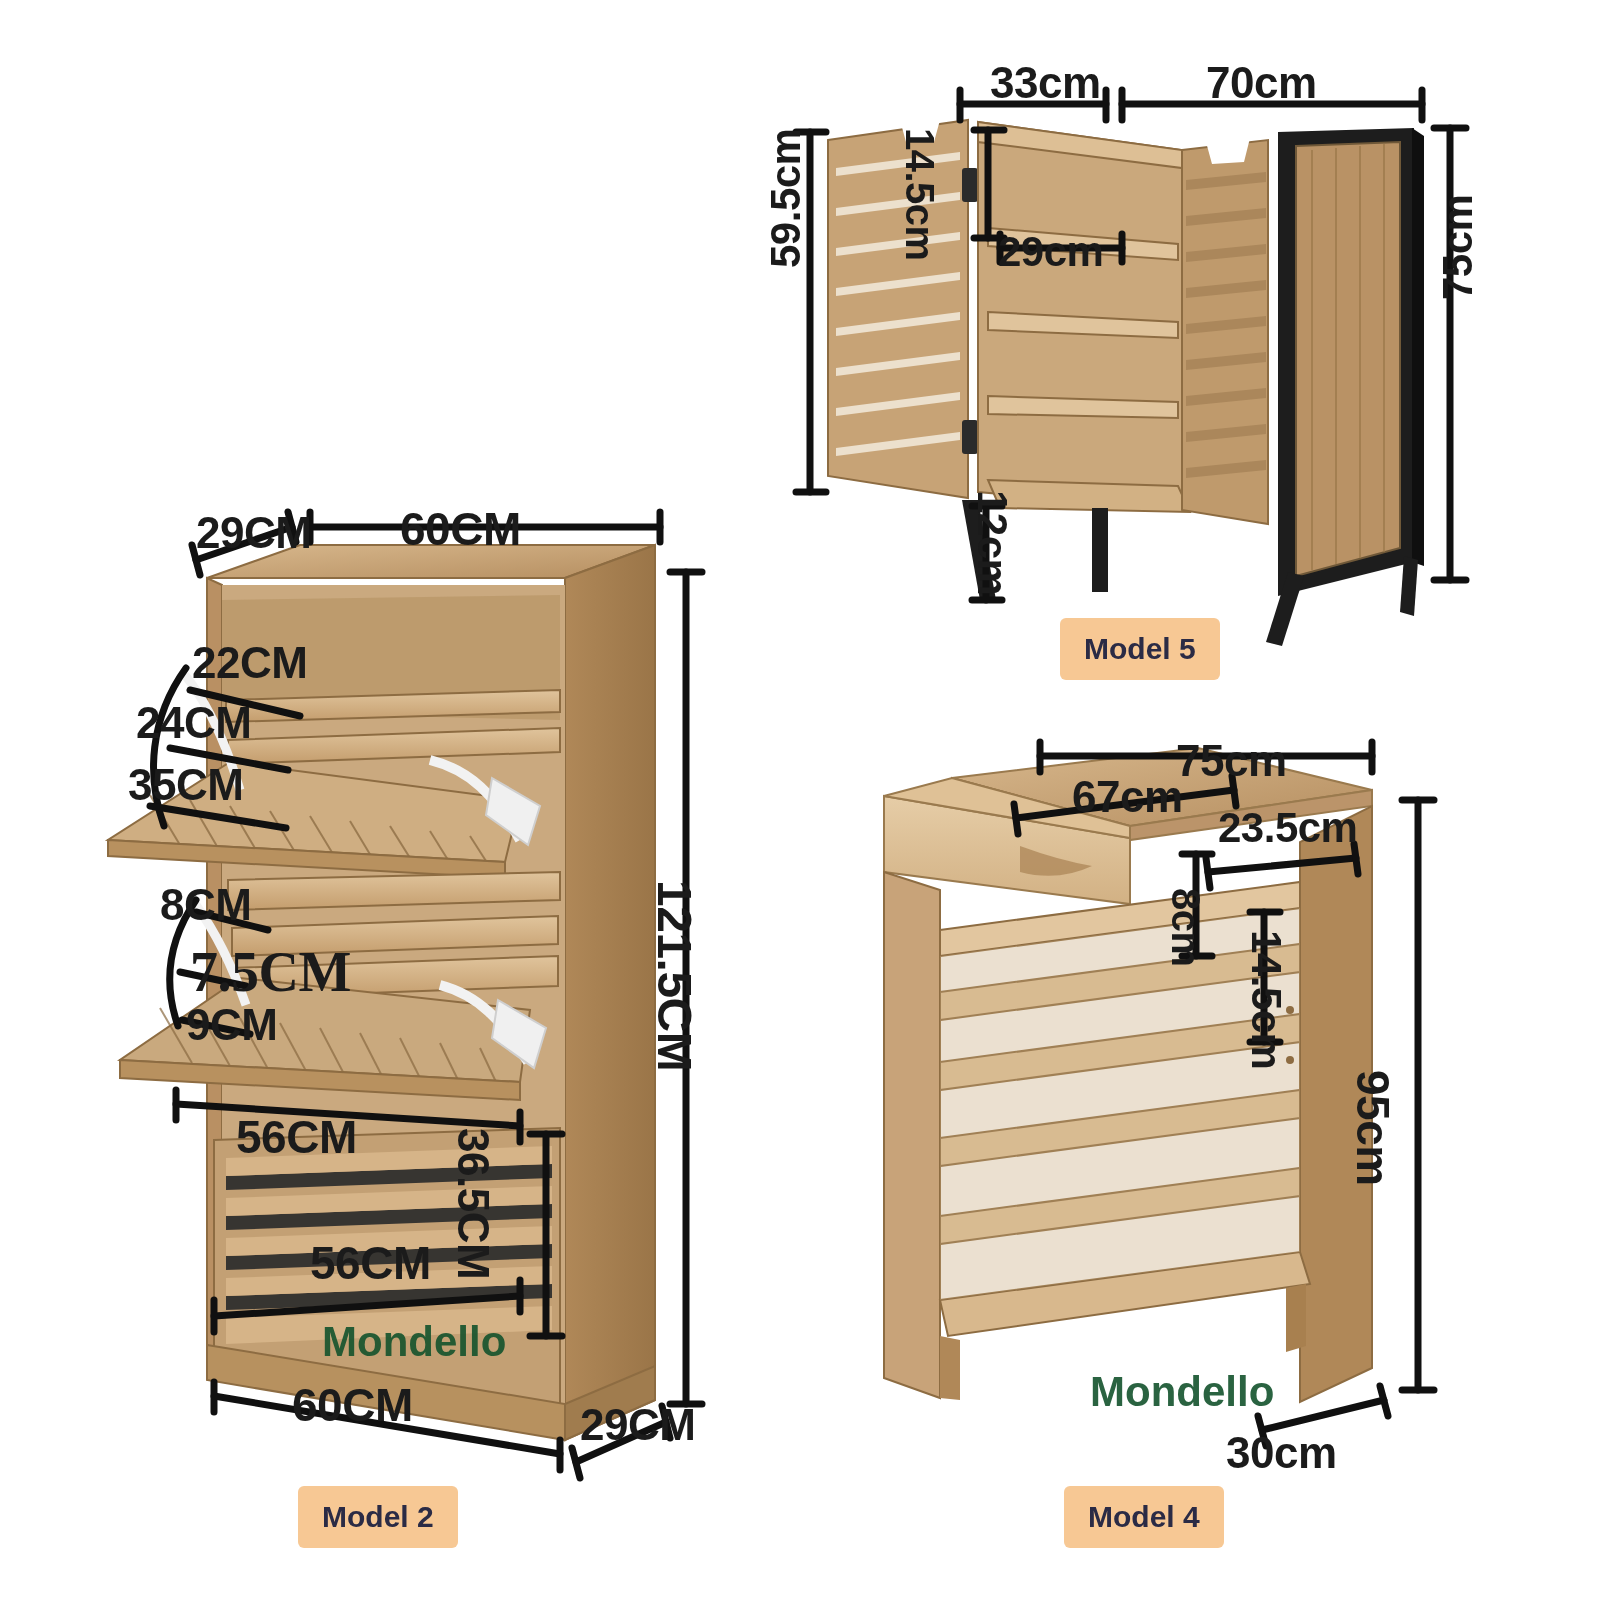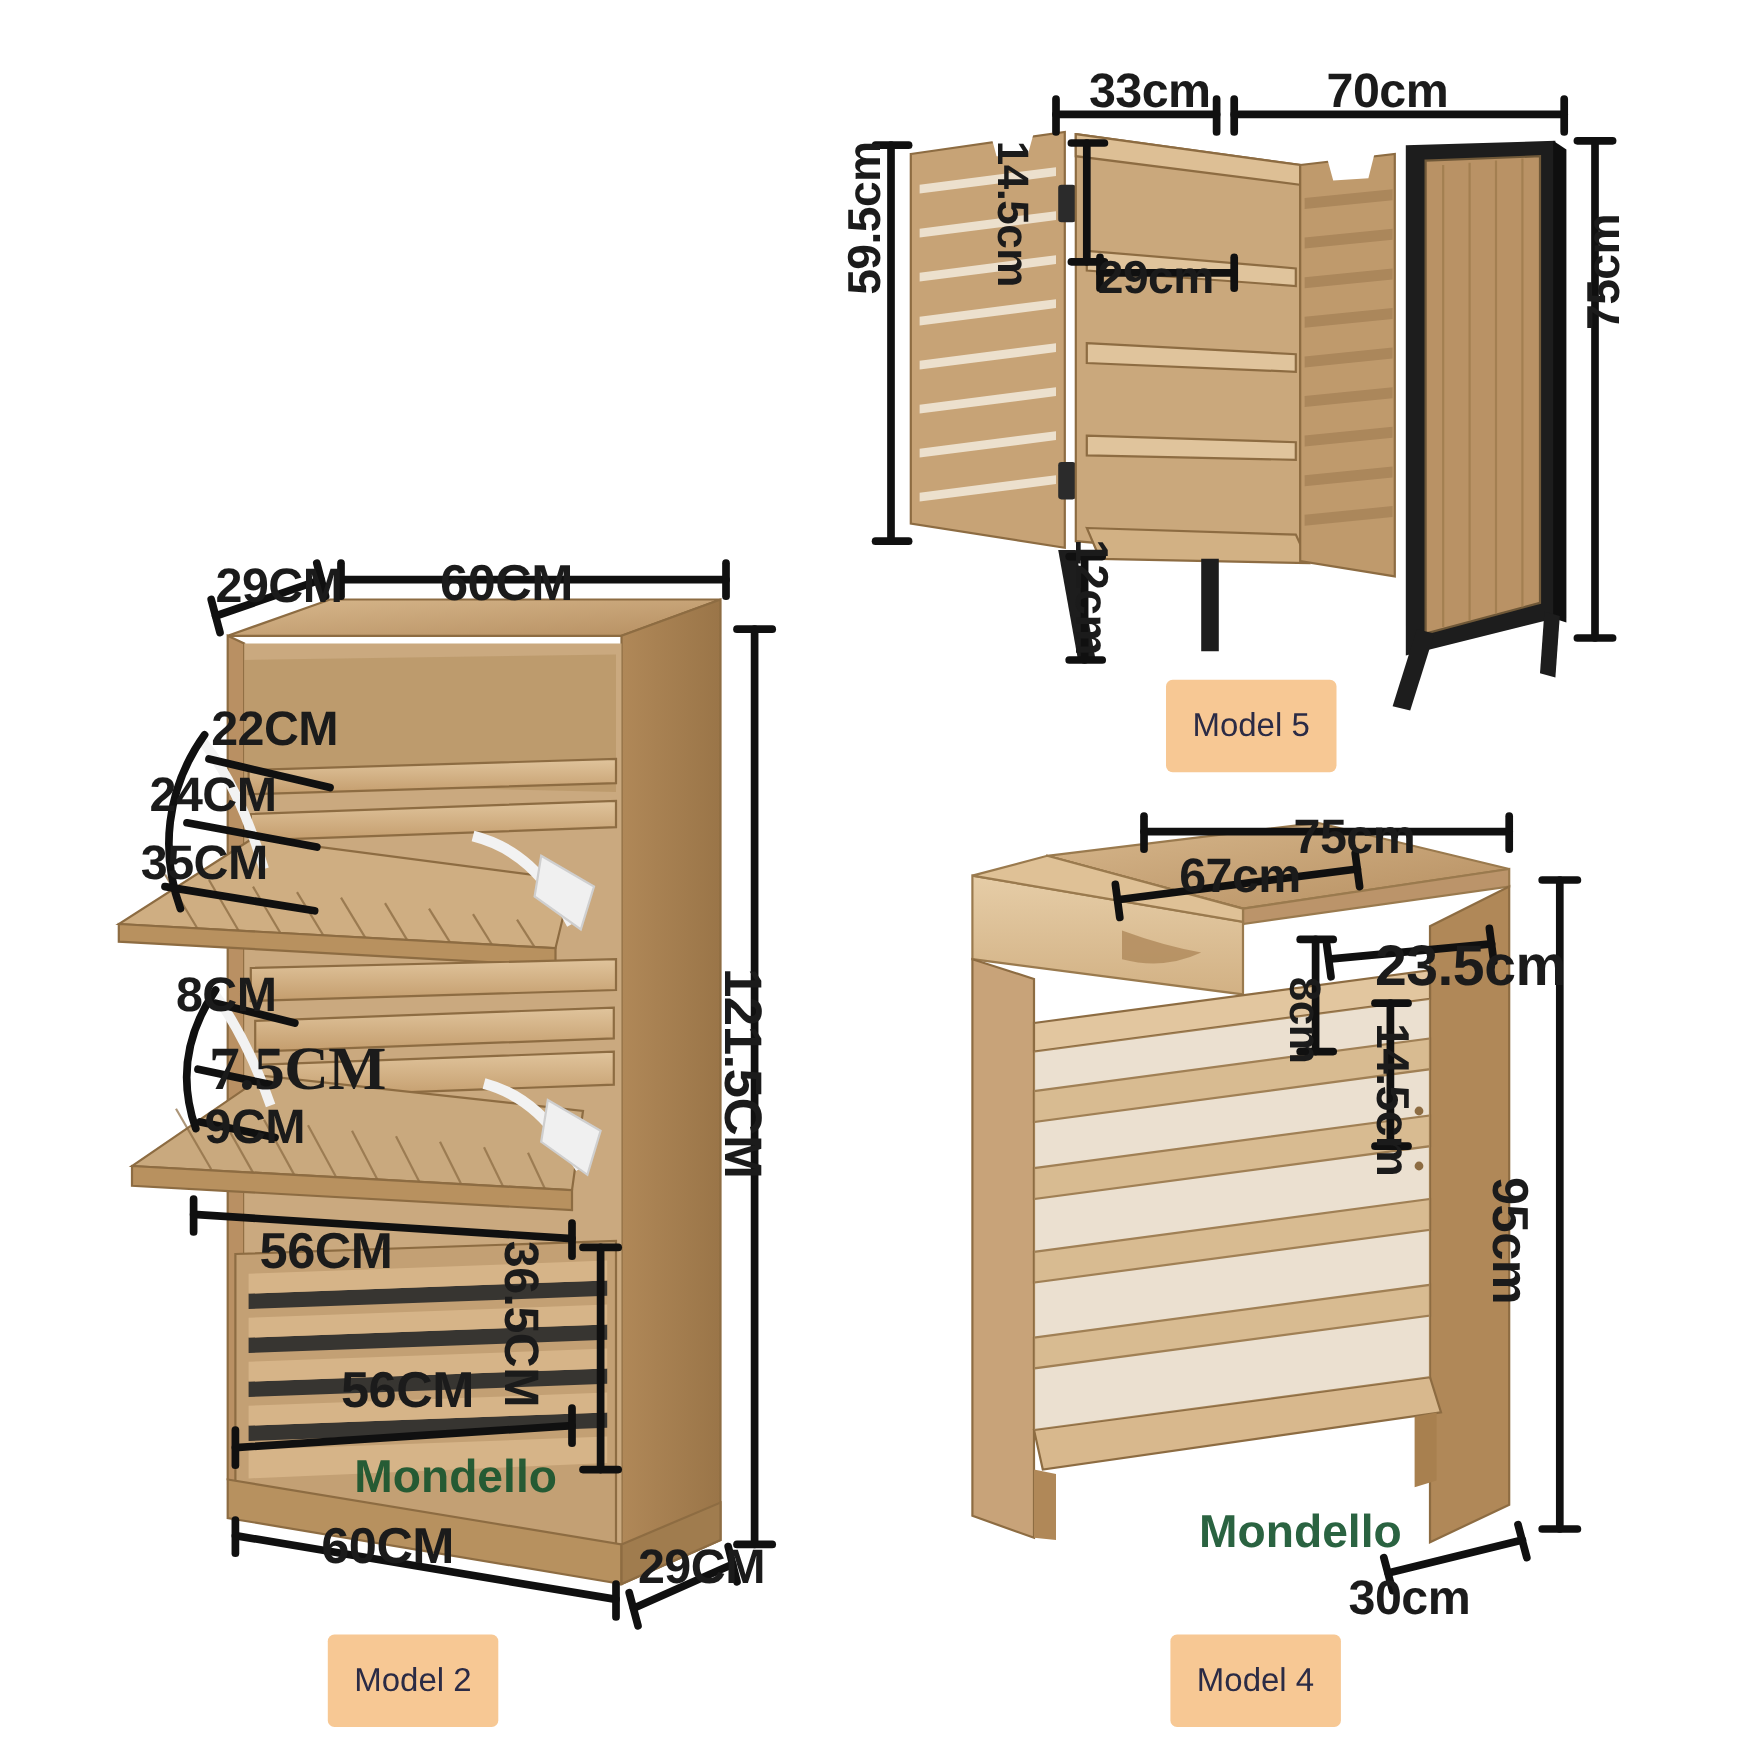--- a/index.html
+++ b/index.html
@@ -15,23 +15,23 @@
     position:absolute;
     font-weight:bold;
     color:#1b1b1b;
     white-space:nowrap;
     letter-spacing:-0.5px;
   }
   .badge{
     position:absolute;
     background:#f7c894;
     color:#2b2b45;
-    font-weight:normal;
+    font-weight:bold;
     font-size:30px;
-    padding:25px 24px;
+    padding:14px 24px;
     border-radius:6px;
     white-space:nowrap;
   }
   .wm{
     position:absolute;
     color:#14532d;
     font-weight:bold;
     font-size:42px;
     opacity:.9;
   }
@@ -359,20 +359,20 @@
   <div class="dim" style="left:942px;top:128px;font-size:40px;transform:rotate(90deg);transform-origin:left top;">14.5cm</div>
   <div class="dim" style="left:998px;top:228px;font-size:42px;">29cm</div>
   <div class="dim" style="left:762px;top:268px;font-size:42px;transform:rotate(-90deg);transform-origin:left top;">59.5cm</div>
   <div class="dim" style="left:1016px;top:490px;font-size:42px;transform:rotate(90deg);transform-origin:left top;">12cm</div>
   <div class="dim" style="left:1434px;top:300px;font-size:42px;transform:rotate(-90deg);transform-origin:left top;">75cm</div>
   <div class="badge" style="left:1060px;top:618px;">Model 5</div>
 
   <div class="dim" style="left:1176px;top:736px;font-size:44px;">75cm</div>
   <div class="dim" style="left:1072px;top:772px;font-size:44px;">67cm</div>
   <div class="dim" style="left:1208px;top:888px;font-size:40px;transform:rotate(90deg);transform-origin:left top;">8cm</div>
-  <div class="dim" style="left:1218px;top:848px;font-size:52px;margin-left:32px;">23.5cm</div>
+  <div class="dim" style="left:1218px;top:804px;font-size:42px;">23.5cm</div>
   <div class="dim" style="left:1290px;top:930px;font-size:42px;transform:rotate(90deg);transform-origin:left top;">14.5cm</div>
   <div class="dim" style="left:1400px;top:1070px;font-size:46px;transform:rotate(90deg);transform-origin:left top;">95cm</div>
   <div class="dim" style="left:1226px;top:1428px;font-size:44px;">30cm</div>
   <div class="wm" style="left:1090px;top:1368px;">Mondello</div>
   <div class="badge" style="left:1064px;top:1486px;">Model 4</div>
 
 </div>
 
 </body></html>

